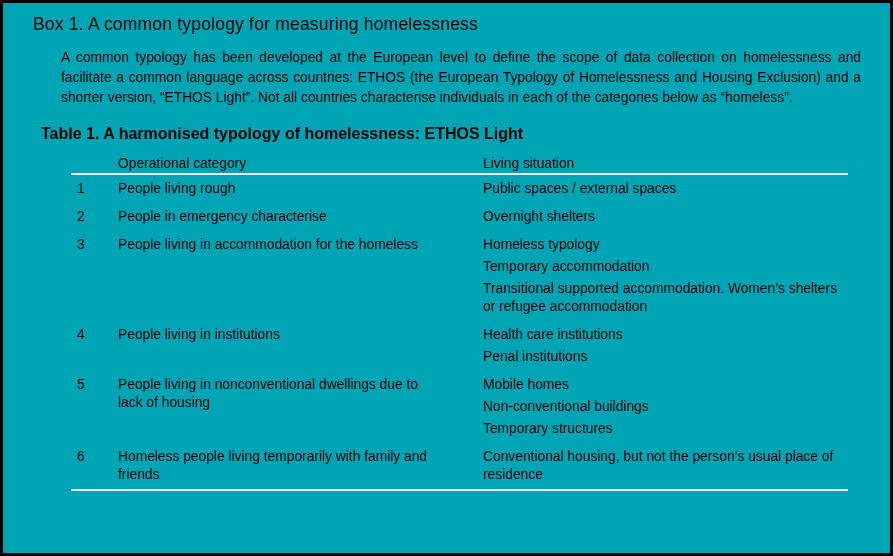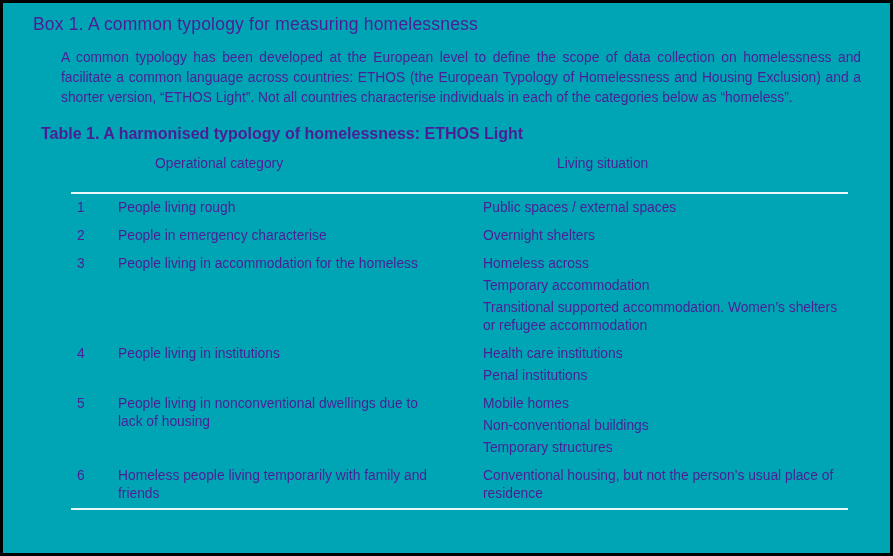--- a/index.html
+++ b/index.html
@@ -3,21 +3,21 @@
 <meta charset="utf-8">
 <style>
   html, body { margin: 0; padding: 0; background: #ffffff; }
   .page {
     width: 893px;
     height: 556px;
     box-sizing: border-box;
     background: #00a5b5;
     border: 3px solid #000000;
     font-family: "Liberation Sans", sans-serif;
-    color: #4c1d95;
+    color: #000000;
     overflow: hidden;
     position: relative;
   }
   .box-title {
     margin: 10px 28px 0 30px;
     font-size: 17.5px;
     line-height: 22px;
     font-weight: normal;
     letter-spacing: 0.2px;
   }
@@ -47,22 +47,21 @@
   .col-cat {
     width: 365px;
     box-sizing: border-box;
     padding-right: 40px;
     flex: none;
   }
   .col-sit { flex: 1; }
   .thead {
     font-size: 13.8px;
     line-height: 18px;
-    padding-bottom: 19px;
-    gap: 37px;
+    padding-bottom: 0;
   }
   .rule {
     height: 2px;
     background: #e9f7f9;
   }
   .body-row {
     padding: 5px 0;
     font-size: 13.8px;
     line-height: 18px;
   }
@@ -111,21 +110,21 @@
     <div class="col-cat">People in emergency characterise</div>
     <div class="col-sit">
             <div class="sit-item">Overnight shelters</div>
           </div>
   </div>
 
   <div class="row body-row">
     <div class="col-num">3</div>
     <div class="col-cat">People living in accommodation for the homeless</div>
     <div class="col-sit">
-            <div class="sit-item">Homeless across</div>
+            <div class="sit-item">Homeless typology</div>
             <div class="sit-item">Temporary accommodation</div>
             <div class="sit-item">Transitional supported accommodation. Women’s shelters or refugee accommodation</div>
           </div>
   </div>
 
   <div class="row body-row">
     <div class="col-num">4</div>
     <div class="col-cat">People living in institutions</div>
     <div class="col-sit">
             <div class="sit-item">Health care institutions</div>

